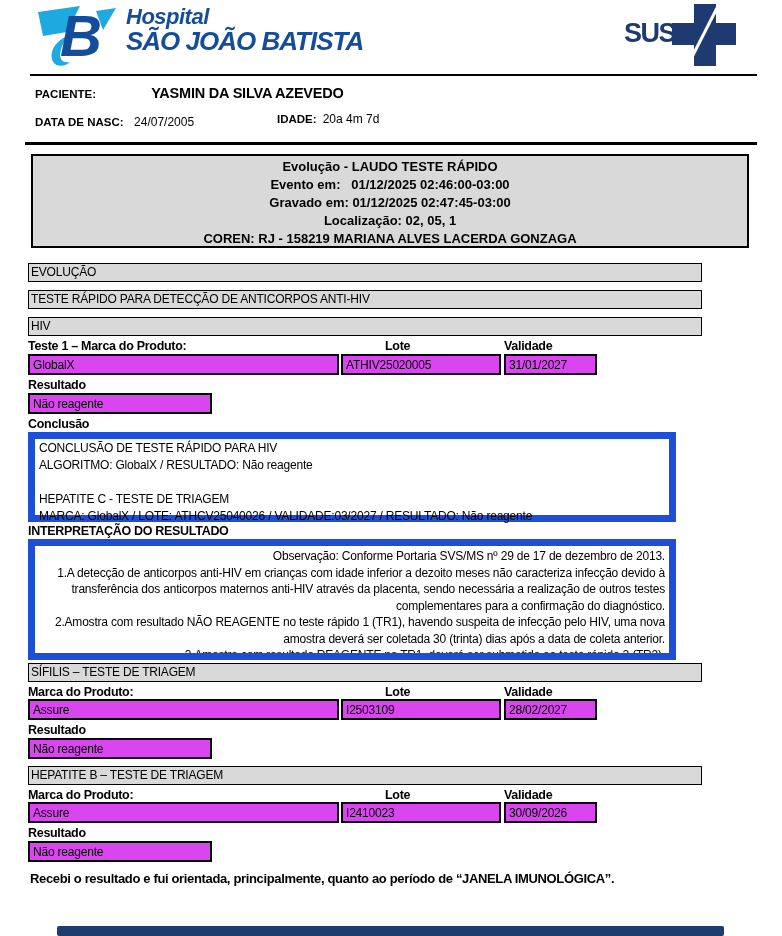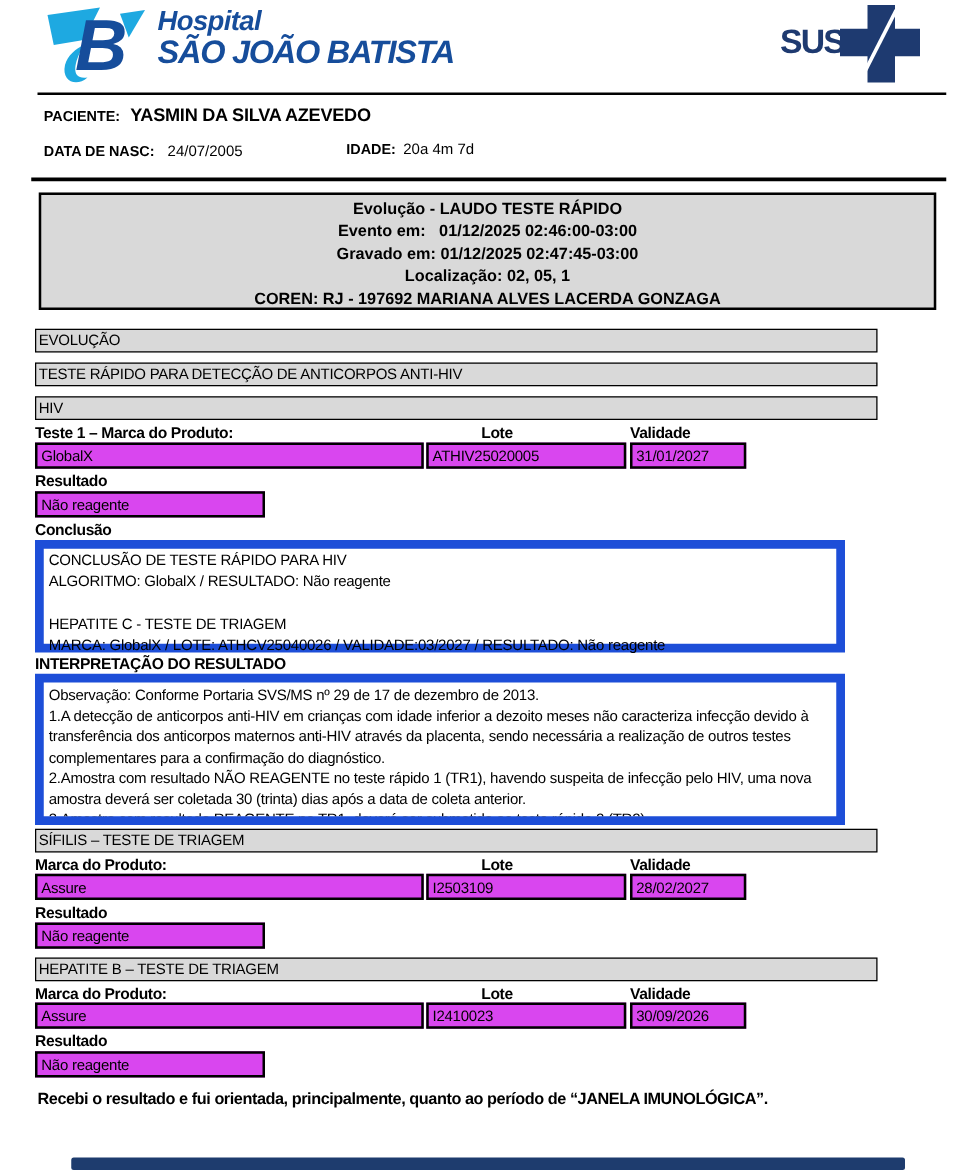--- a/index.html
+++ b/index.html
@@ -11,21 +11,21 @@
   
   .logo-text { left:126px; top:6px; color:#164d9b; font-style:italic; font-weight:bold; line-height:1.02; }
   .logo-word { font-size:22px; letter-spacing:-0.5px; }
   .logo-name { font-size:26px; letter-spacing:-1px; }
   .sus-text { left:624px; top:18px; color:#1e3a70; font-weight:bold; font-size:27px; letter-spacing:-1.5px; }
 
   .rule-thin  { left:30px; top:74px;  width:727px; height:2px; background:#000; }
   .rule-thick { left:25px; top:142px; width:732px; height:3px; background:#000; }
 
   
-  .pat-line1 { left:35px; top:85px; display:flex; align-items:baseline; }
+  .pat-line1 { left:35px; top:85px; display:flex; align-items:baseline;gap:47px; }
   .pat-label { font-weight:bold; font-size:11.5px; }
   .pat-name  { font-weight:bold; font-size:14.5px; margin-left:8px; letter-spacing:-0.2px; }
   .pat-line2 { left:35px; top:112px; width:500px; height:16px; }
   .pat-val   { font-size:12px; margin-left:6px; }
   .idade-wrap { position:absolute; left:242px; top:0; display:flex; align-items:baseline; }
 
   
   .evo-box { left:31px; top:154px; width:718px; height:94px; background:#d9d9d9;
              border:2px solid #000; text-align:center; font-weight:bold; font-size:13px;
              line-height:18px; padding-top:2px; }
@@ -42,21 +42,21 @@
   .fbox { position:absolute; height:21px; border:2px solid #000; background:#d946ef;
           font-size:12px; letter-spacing:-0.2px; padding:2px 3px; overflow:hidden; white-space:nowrap; }
   .b-brand { left:28px; width:311px; } .b-lote { left:341px; width:160px; } .b-val { left:504px; width:93px; }
   .rbox { left:28px; width:184px; }
 
   
   .txtbox { left:28px; width:648px; border:7px solid #1d4ed8; background:#fff;
             font-size:12px; letter-spacing:-0.2px; padding:1px 4px; }
   .concl-box { top:432px; height:90px; line-height:17px; }
   .concl-box div { min-height:17px; white-space:pre-wrap; }
-  .interp-box { top:539px; height:121px; line-height:16.5px; padding-top:2px; overflow:hidden; }
+  .interp-box { top:539px; height:121px; line-height:16.5px; padding-top:2px; overflow:hidden;text-align:right; }
 
   .sec-lbl { font-weight:bold; font-size:12.5px; letter-spacing:-0.3px; left:28px; }
 
   .footer-ack { left:30px; top:871px; width:730px; font-weight:bold; font-size:13px;
                 letter-spacing:-0.35px; }
   .bottom-bar { left:57px; top:926px; width:667px; height:10px; background:#1e3c6e; border-radius:2px; }
 </style>
 </head>
 <body>
 
@@ -95,21 +95,21 @@
     </span>
   </div>
 
   <div class="abs rule-thick"></div>
 
   <div class="abs evo-box">
     <div>Evolução - LAUDO TESTE RÁPIDO</div>
     <div>Evento em:   01/12/2025 02:46:00-03:00</div>
     <div>Gravado em: 01/12/2025 02:47:45-03:00</div>
     <div>Localização: 02, 05, 1</div>
-    <div>COREN: RJ - 197692 MARIANA ALVES LACERDA GONZAGA</div>
+    <div>COREN: RJ - 158219 MARIANA ALVES LACERDA GONZAGA</div>
   </div>
 
   <div class="abs bar" style="top:263px;">EVOLUÇÃO</div>
   <div class="abs bar" style="top:290px;">TESTE RÁPIDO PARA DETECÇÃO DE ANTICORPOS ANTI-HIV</div>
   <div class="abs bar" style="top:317px;">HIV</div>
 
   <div class="abs lblrow" style="top:339px;">
     <span class="lbl l-brand">Teste 1 – Marca do Produto:</span>
     <span class="lbl l-lote">Lote</span>
     <span class="lbl l-val">Validade</span>

